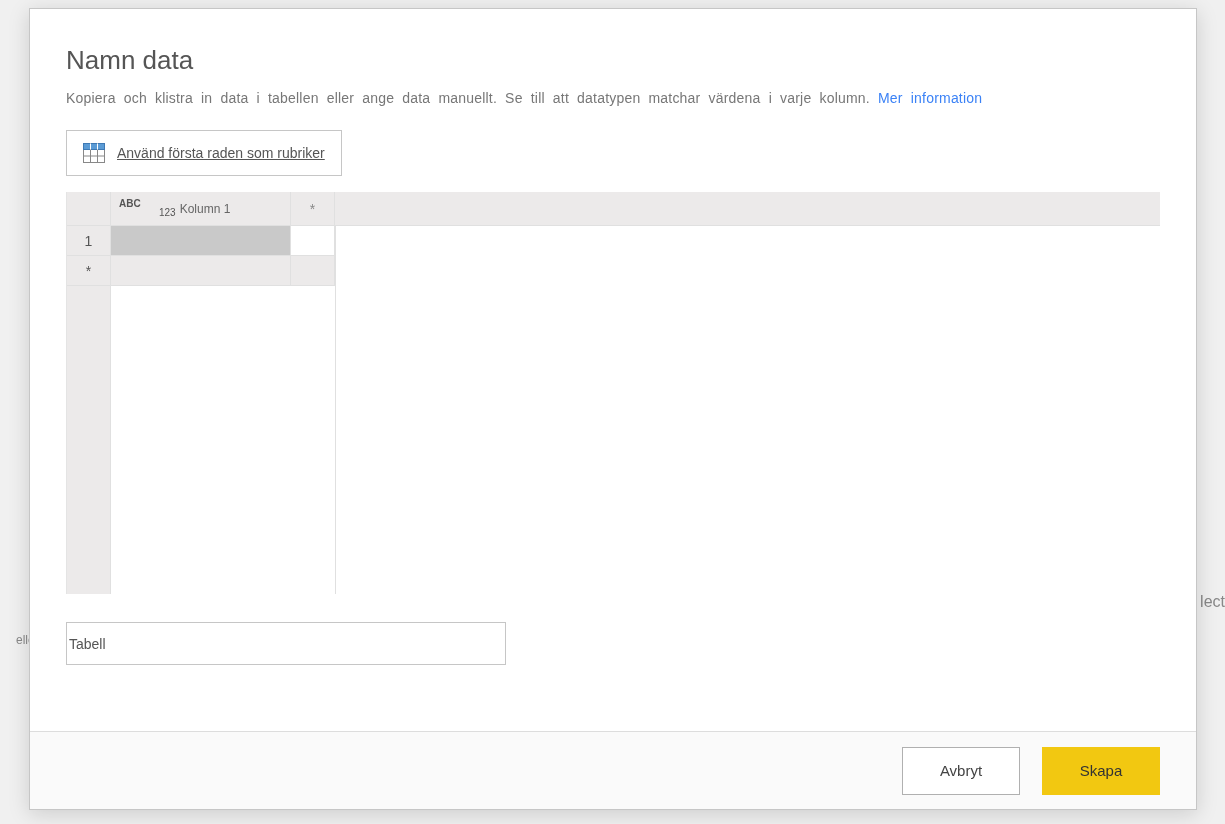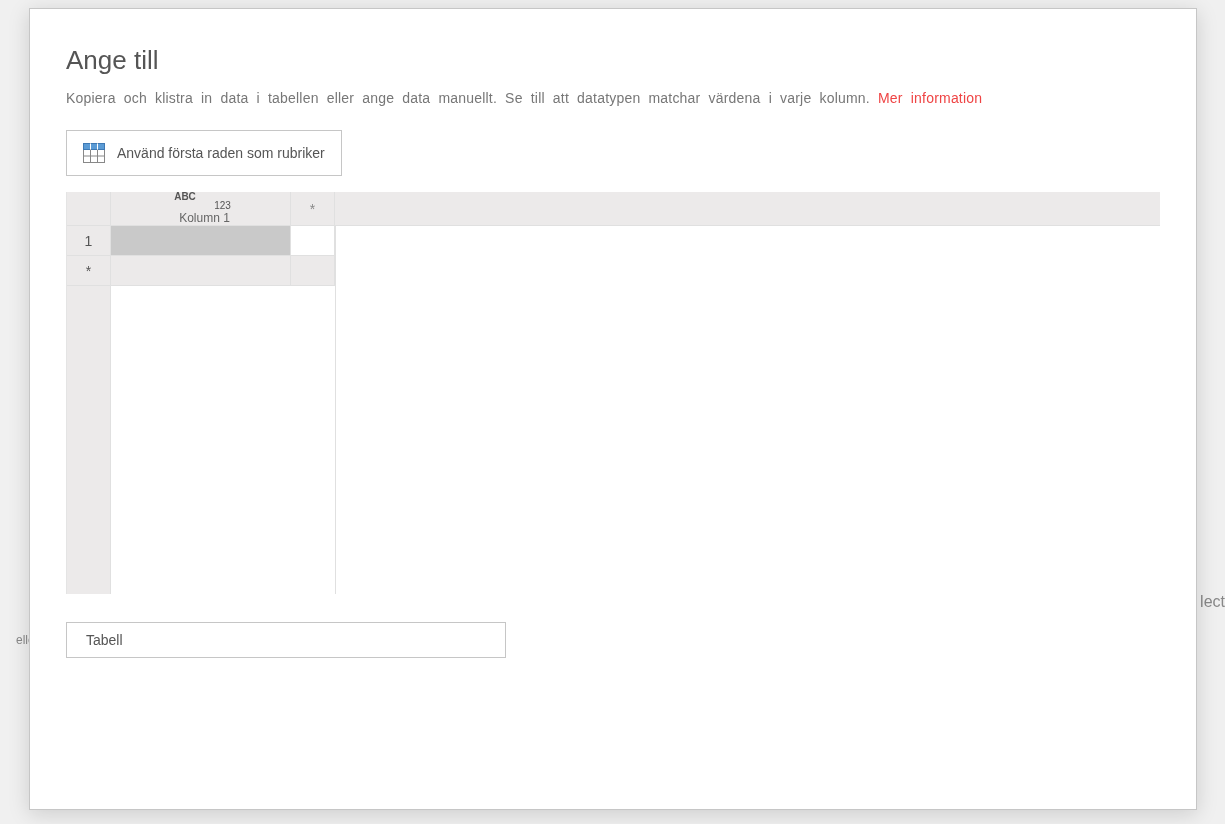--- a/index.html
+++ b/index.html
@@ -51,39 +51,40 @@
       margin-bottom: 14px;
     }
     .subtitle {
       font-size: 14px;
       color: #777;
       margin-bottom: 24px;
       letter-spacing: 0.2px;
       word-spacing: 4px;
     }
     .more-info {
-      color: #ef4444;
+      color: #3b82f6;
       text-align: right;
     }
     .toolbar {
       display: flex;
       gap: 10px;
       margin-bottom: 16px;
     }
     .tool-btn {
       display: flex;
       align-items: center;
       gap: 12px;
       border: 1px solid #c6c6c6;
       background: #fff;
       padding: 10px 16px;
       font-size: 14px;
       color: #555;
       cursor: pointer;
       height: 46px;
+      text-decoration: underline;
     }
     .tool-btn svg { flex-shrink: 0; }
     .grid-wrap {
       border-left: 1px solid #e4e4e4;
       height: 402px;
       position: relative;
       background: #fff;
     }
     .grid-header-row {
       display: flex;
@@ -96,21 +97,21 @@
       border-bottom: 1px solid #e0e0e0;
     }
     .col-header {
       background: #eceaea;
       border-right: 1px solid #e0e0e0;
       border-bottom: 1px solid #e0e0e0;
       position: relative;
       display: flex;
       align-items: center;
     }
-    .col1 { width: 180px; padding-left: 8px; flex-direction: column; }
+    .col1 { width: 180px; padding-left: 8px; }
     .type-stack {
       display: flex;
       flex-direction: column;
       line-height: 1;
       font-size: 11px;
       color: #555;
       margin-right: 4px;
     }
     .type-abc { font-weight: bold; font-size: 10px; }
     .type-123 { font-size: 10px; margin-top: -1px; margin-left: 40px; }
@@ -179,23 +180,23 @@
       flex-direction: column;
     }
     .name-section { margin-top: 28px; }
     .name-label {
       font-size: 14px;
       color: #555;
       margin-bottom: 6px;
     }
     .name-input {
       width: 440px;
-      height: 36px;
+      height: 43px;
       border: 1px solid #c6c6c6;
-      padding: 0 19px;
+      padding: 0 2px;
       font-size: 14px;
       color: #555;
       font-family: inherit;
     }
     .dialog-footer {
       border-top: 1px solid #ddd;
       background: #fafafa;
       height: 78px;
       display: flex;
       justify-content: flex-end;
@@ -223,21 +224,21 @@
   </style>
 </head>
 <body>
 
 <div class="bg-text-left">elle</div>
 <div class="bg-text-right">lect</div>
 
 <div class="dialog">
   <div class="dialog-body">
 
-    <h1 class="title">Ange till</h1>
+    <h1 class="title">Namn data</h1>
 
     <p class="subtitle">
       <span>Kopiera och klistra in data i tabellen eller ange data manuellt. Se till att datatypen matchar värdena i varje kolumn.</span>
       <a class="more-info">Mer information</a>
     </p>
 
     <div class="toolbar">
       <button class="tool-btn">
         <svg width="22" height="20" viewBox="0 0 22 20">
           <rect x="0.5" y="0.5" width="21" height="19" fill="none" stroke="#888"></rect>
@@ -283,13 +284,17 @@
         <div class="row-body-rest"></div>
       </div>
     </div>
 
     <div class="name-section">
       <input class="name-input" type="text" value="Tabell" style="">
     </div>
 
   </div>
 
+  <div class="dialog-footer">
+    <button class="btn btn-secondary">Avbryt</button>
+    <button class="btn btn-primary">Skapa</button>
+  </div>
 </div>
 
 </body></html>

